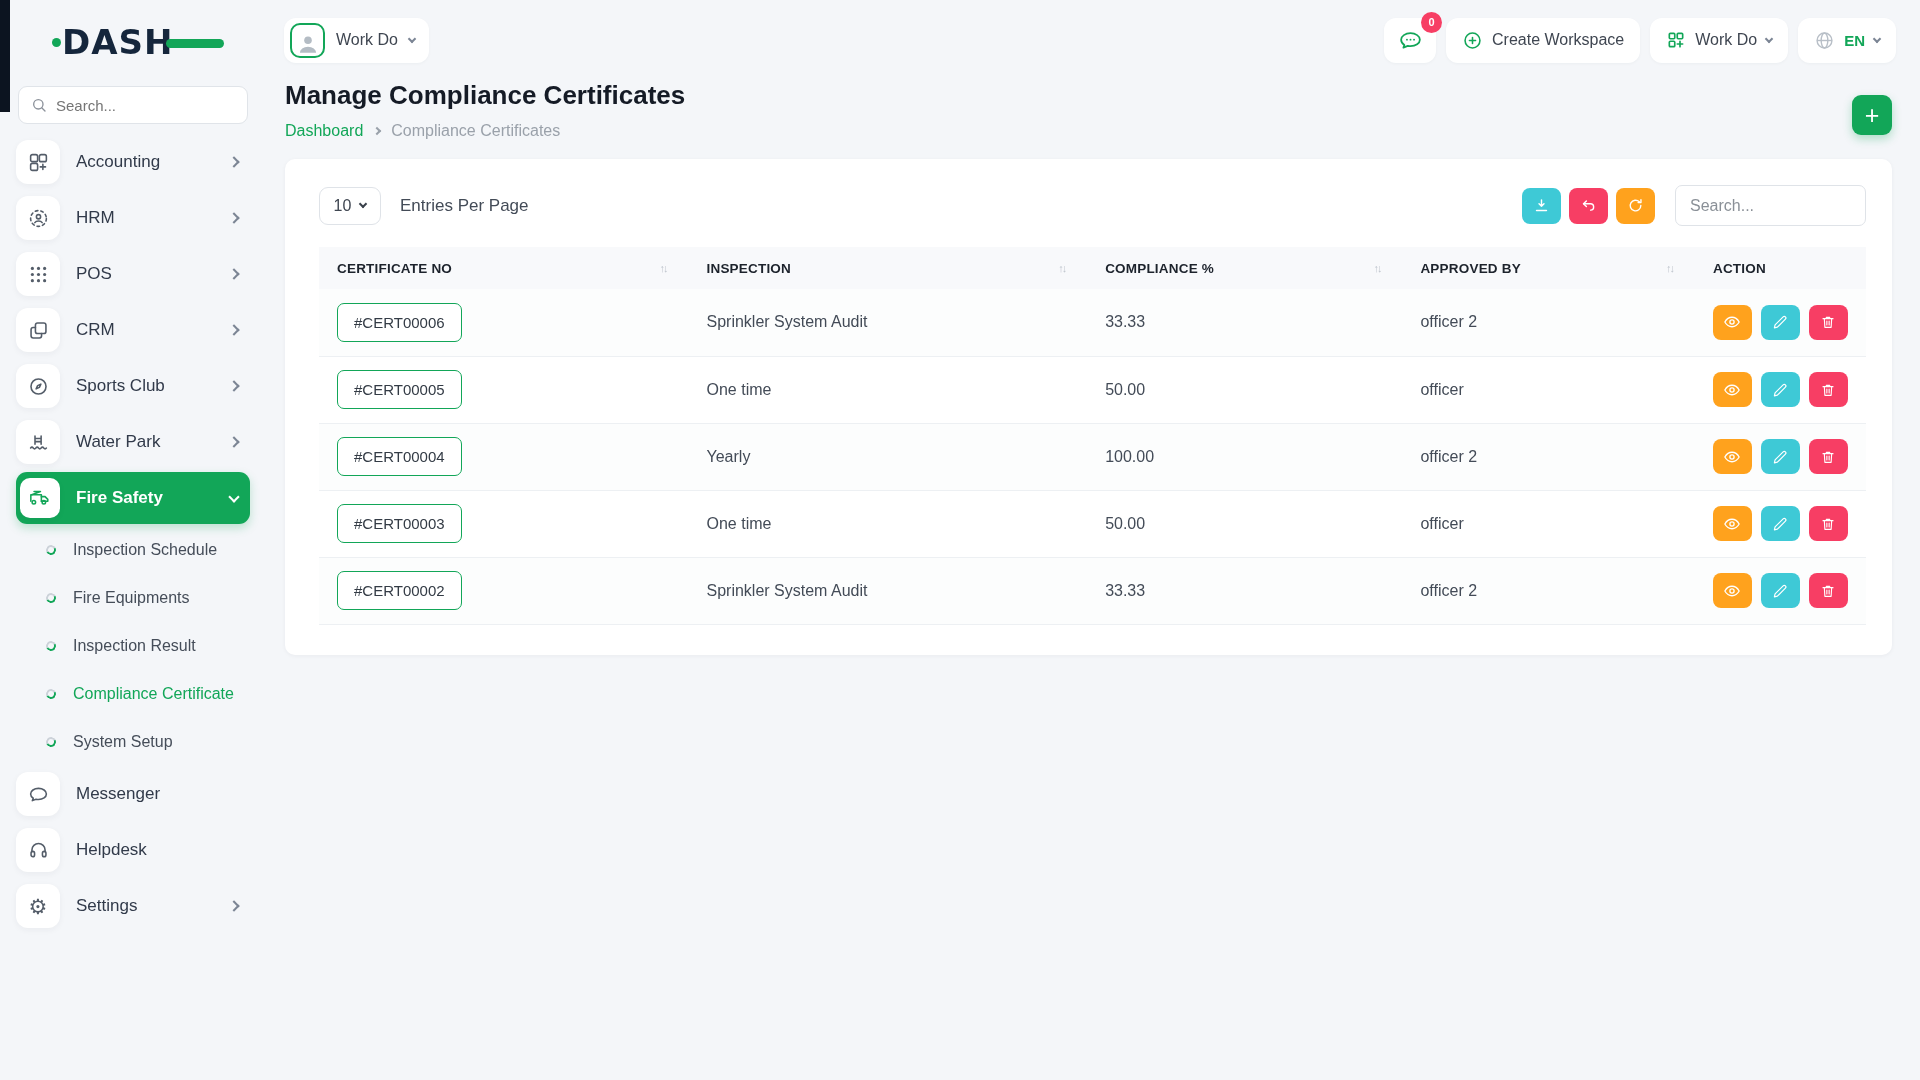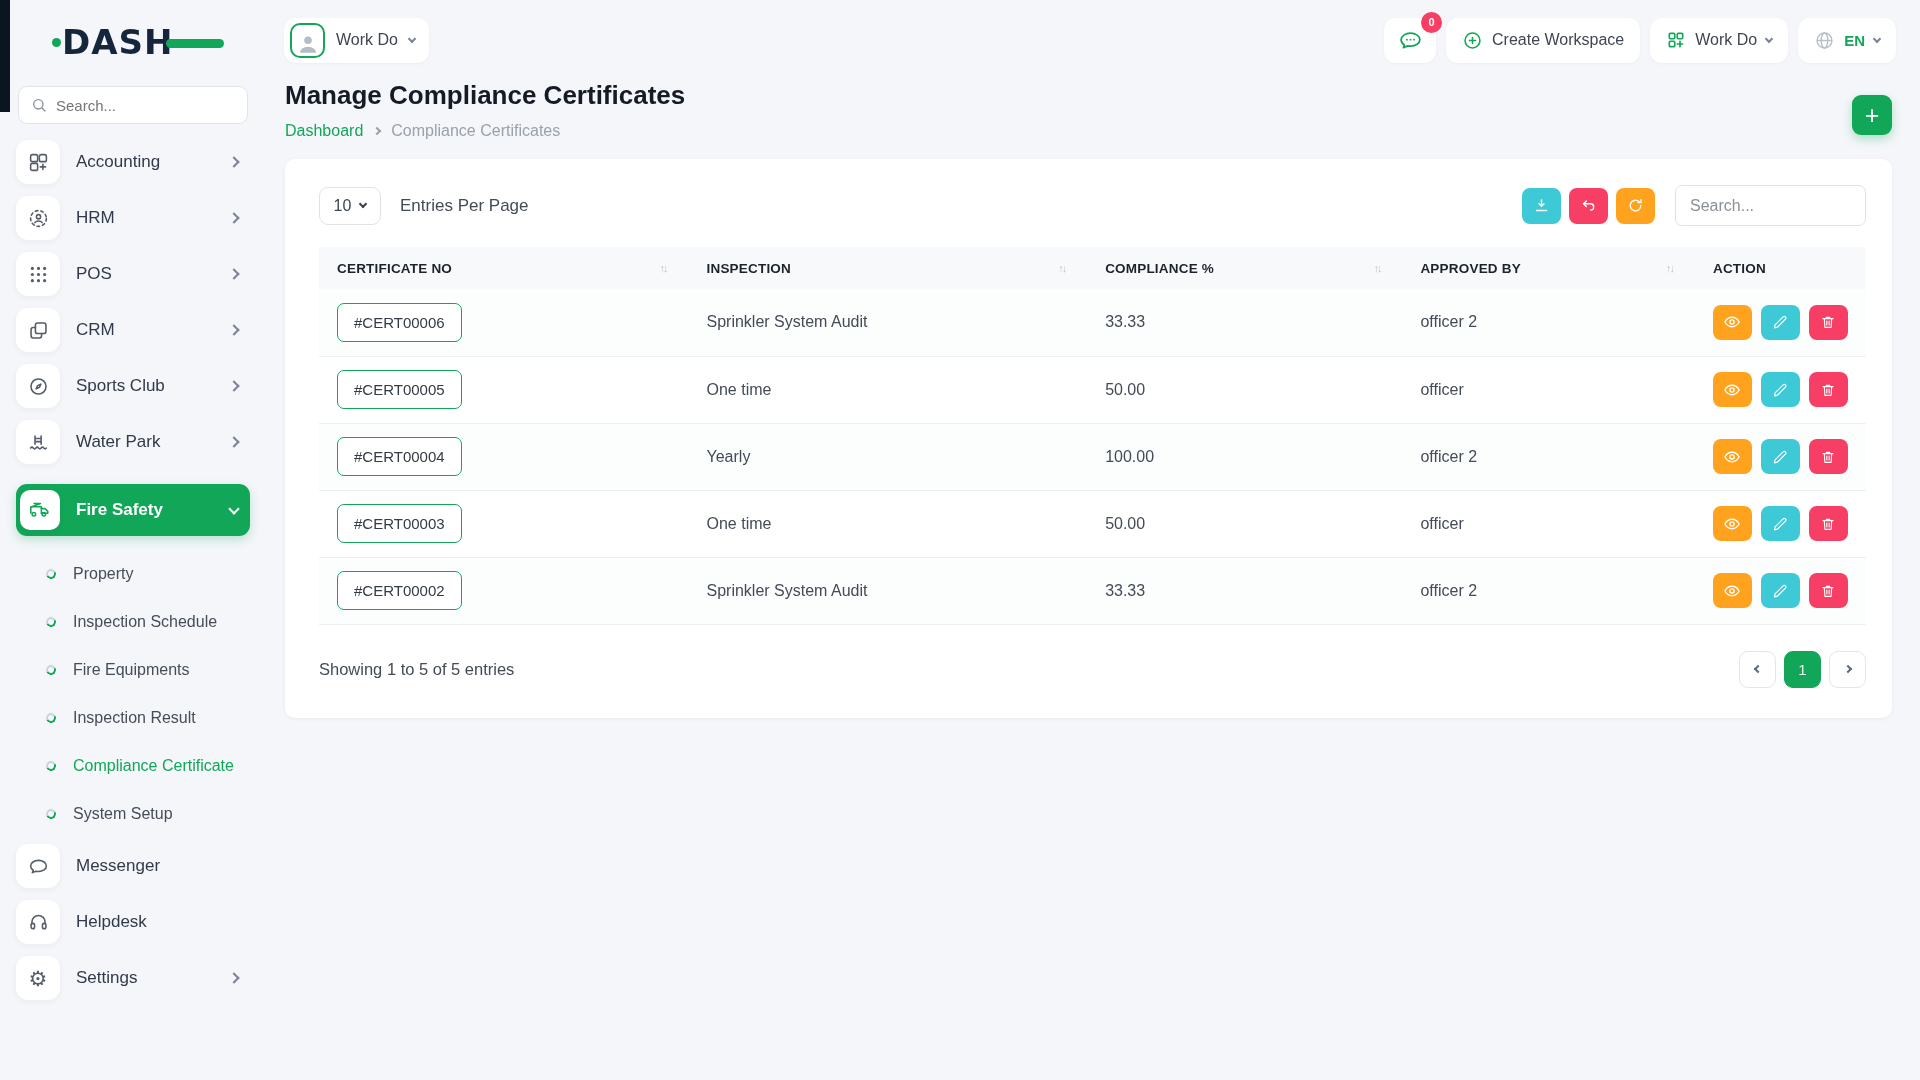--- a/index.html
+++ b/index.html
@@ -28,21 +28,21 @@
   .logo-bar { position:absolute; right:-22px; top:15px; width:58px; height:9px; border-radius:5px; background:#12A658; }
 
   .side-search { margin:26px 2px 10px 2px; height:38px; background:#fff; border:1px solid #e0e4e9; border-radius:9px; display:flex; align-items:center; gap:9px; padding:0 12px; color:#8b919a; }
   .side-search input { border:none; outline:none; background:transparent; font-size:15px; color:#6a7179; width:150px; font-family:inherit; }
 
   .s-item { display:flex; align-items:center; gap:16px; height:56px; cursor:pointer; padding-right:12px; }
   .iconbox { width:44px; height:44px; min-width:44px; background:#fff; border-radius:12px; box-shadow:0 2px 6px rgba(30,40,60,.05); display:flex; align-items:center; justify-content:center; color:#545d69; }
   .s-label { flex:1; font-size:17px; font-weight:500; color:#313a4a; }
   .gear-glyph { font-size:21px; line-height:1; color:#545d69; }
 
-  .s-item.active-pill { background:#12A658; border-radius:11px; height:52px; margin:14px 0; padding-left:4px; box-shadow:0 4px 10px rgba(18,166,88,.25); }
+  .s-item.active-pill { background:#12A658; border-radius:11px; height:52px; margin:2px 0; padding-left:4px; box-shadow:0 4px 10px rgba(18,166,88,.25); }
   .s-item.active-pill .iconbox { width:40px; height:40px; min-width:40px; border-radius:10px; }
   .s-item.active-pill .s-label { color:#fff; font-weight:700; }
 
   .s-sub { display:flex; align-items:center; gap:17px; height:48px; padding-left:30px; cursor:pointer; }
   .s-sub .bullet { width:10px; height:10px; min-width:10px; border-radius:50%; border:2px solid #ccd2d9; border-bottom-color:#12A658; border-right-color:#12A658; transform:rotate(20deg); }
   .s-sub .sub-label { font-size:16px; color:#454d59; }
   .s-sub.active .sub-label { color:#12A658; }
 
   
   .main { position:absolute; left:256px; top:0; right:0; bottom:0; }
@@ -208,24 +208,20 @@
           <circle cx="5.3" cy="16.6" r="1.9"></circle>
           <circle cx="16.2" cy="16.6" r="1.9"></circle>
           <path d="M3 8.5 12.5 5H5.5"></path>
         </svg>
     </span>
     <span class="s-label">Fire Safety</span>
     <span class="chev down white"></span>
   </div>
 
   <div>
-    <div class="s-sub">
-        <span class="bullet"></span>
-        <span class="sub-label">Property</span>
-      </div>
       <div class="s-sub">
         <span class="bullet"></span>
         <span class="sub-label">Inspection Schedule</span>
       </div>
       <div class="s-sub">
         <span class="bullet"></span>
         <span class="sub-label">Fire Equipments</span>
       </div>
       <div class="s-sub">
         <span class="bullet"></span>
@@ -549,27 +545,15 @@
                   <svg viewBox="0 0 24 24" width="16" height="16" fill="none" stroke="#fff" stroke-width="1.7" stroke-linecap="round" stroke-linejoin="round">
                     <path d="M4.5 7h15M9.5 7V5h5v2M6.5 7l.8 13h9.4l.8-13M10.3 10.5v6M13.7 10.5v6"></path>
                   </svg>
                 </span>
               </span>
             </td>
           </tr>
       </tbody>
     </table>
 
-    <div class="card-footer">
-      <span class="showing">Showing 1 to 5 of 5 entries</span>
-      <div class="pager">
-        <span class="page-btn">
-            <span class="chev left small"></span>
-          </span>
-        <span class="page-btn current">1</span>
-        <span class="page-btn">
-            <span class="chev small"></span>
-          </span>
-      </div>
-    </div>
 
   </div>
 </div>
 
 </body></html>

